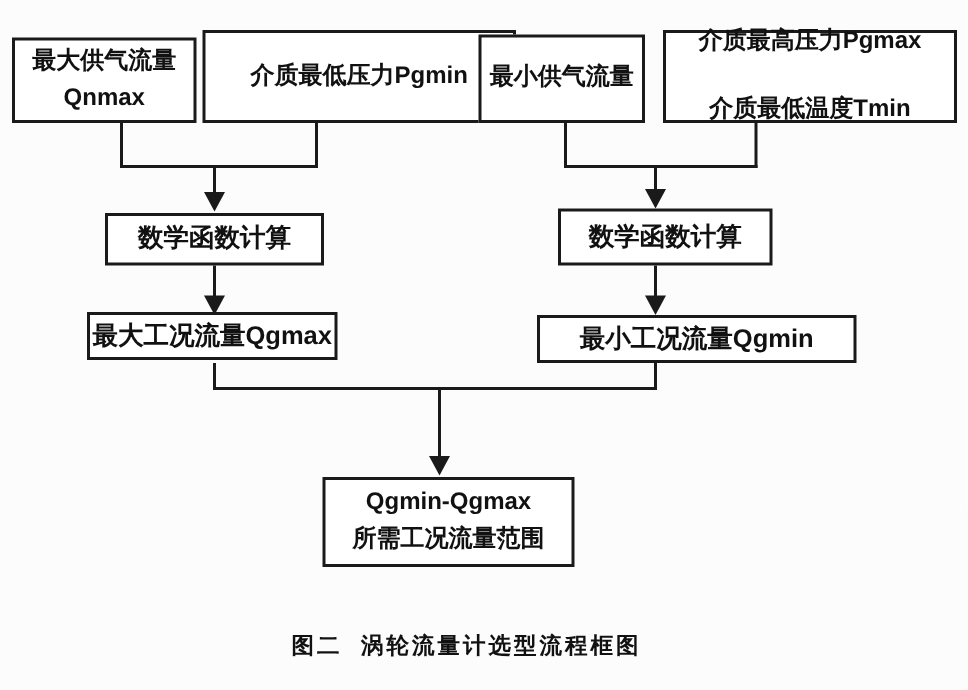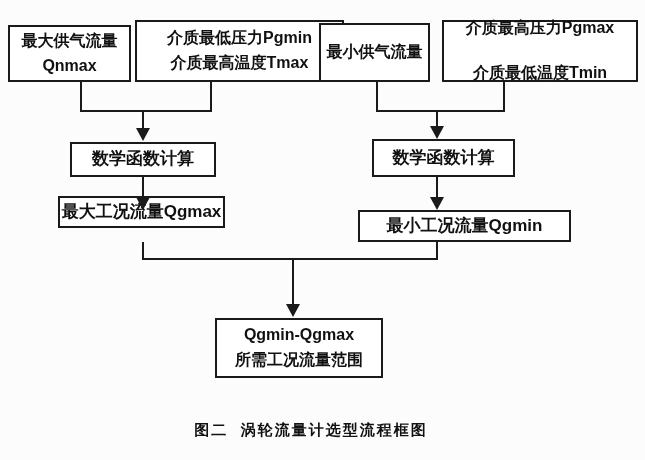--- a/index.html
+++ b/index.html
@@ -34,21 +34,21 @@
   .node span { display: block; white-space: nowrap; }
 
   
   #n-qnmax      { left: 8px;   top: 25px;  width: 123px; height: 57px; font-size: 16px; }
   #n-pgmin-tmax { left: 135px; top: 20px;  width: 209px; height: 62px; font-size: 16px; }
   #n-qnmin      { left: 319px; top: 23px;  width: 111px; height: 59px; font-size: 16px; gap: 32px; }
   #n-pgmax-tmin { left: 442px; top: 20px;  width: 196px; height: 62px; font-size: 16px; gap: 20px; }
   
   #n-math-left  { left: 70px;  top: 142px; width: 146px; height: 35px; font-size: 17px; }
   #n-math-right { left: 372px; top: 139px; width: 143px; height: 38px; font-size: 17px; }
-  #n-qgmax      { left: 58px;  top: 196px; width: 167px; height: 32px; font-size: 17px; }
+  #n-qgmax      { left: 58px;  top: 208px; width: 167px; height: 32px; font-size: 17px; }
   #n-qgmin      { left: 358px; top: 210px; width: 213px; height: 32px; font-size: 17px; }
   
   #n-result     { left: 215px; top: 318px; width: 168px; height: 60px; font-size: 16px; }
 
   .vline, .hline {
     position: absolute;
     background: var(--color-line);
   }
   .vline { width: 2px; }
   .hline { height: 2px; }
@@ -103,21 +103,20 @@
 <body>
 
 <div class="canvas">
 
   <div class="node" id="n-qnmax">
     <span>最大供气流量</span>
     <span>Qnmax</span>
   </div>
   <div class="node" id="n-pgmin-tmax">
     <span>介质最低压力Pgmin</span>
-    <span>介质最高温度Tmax</span>
   </div>
   <div class="node" id="n-qnmin">
     <span>最小供气流量</span>
   </div>
   <div class="node" id="n-pgmax-tmin">
     <span>介质最高压力Pgmax</span>
     <span>介质最低温度Tmin</span>
   </div>
 
   <div class="node" id="n-math-left">

